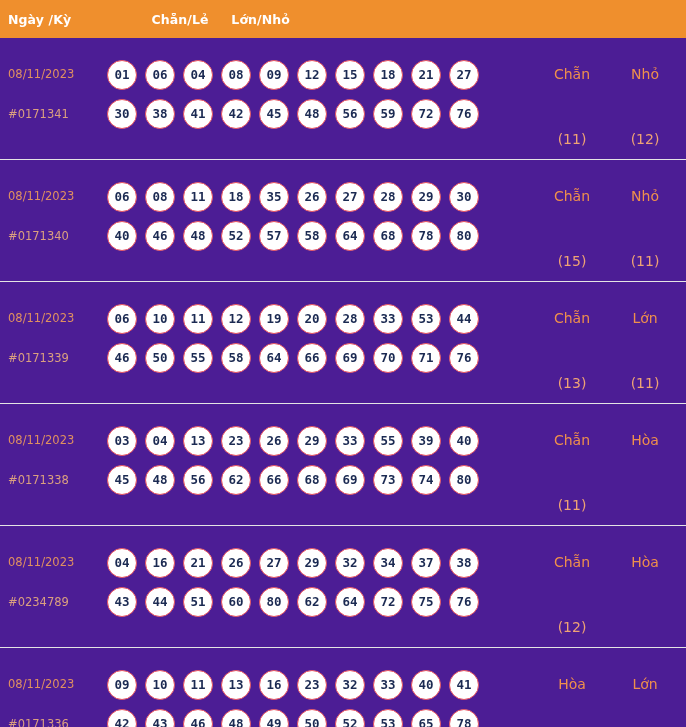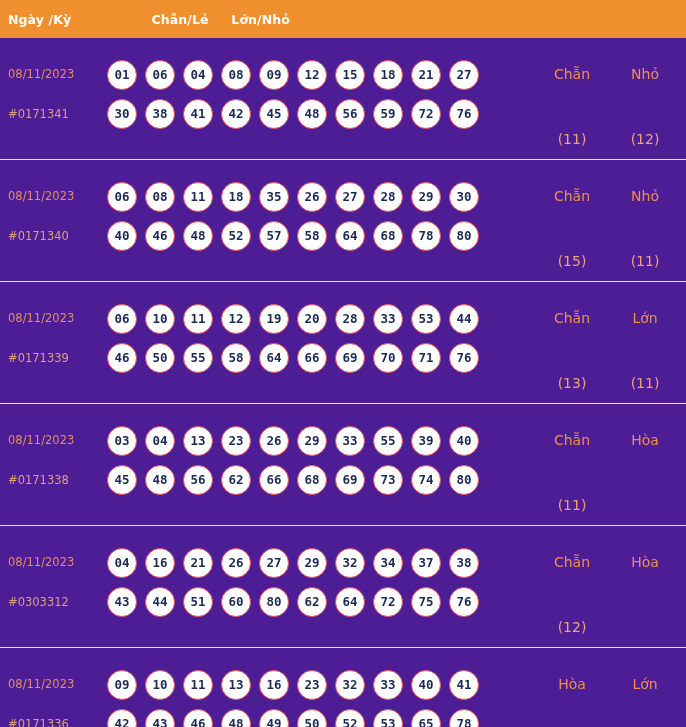--- a/index.html
+++ b/index.html
@@ -270,21 +270,21 @@
           <span class="v-label">Chẵn</span>
           <span class="v-count">(11)</span>
         </div>
         <div class="cell-bigsmall">
           <span class="v-label">Hòa</span>
         </div>
       </div>
       <div class="row">
         <div class="cell-date">
           <span class="draw-date">08/11/2023</span>
-          <span class="draw-id">#0303312</span>
+          <span class="draw-id">#0234789</span>
         </div>
         <div class="cell-result">
           <div class="ball-line">
             <div class="ball">04</div>
             <div class="ball">16</div>
             <div class="ball">21</div>
             <div class="ball">26</div>
             <div class="ball">27</div>
             <div class="ball">29</div>
             <div class="ball">32</div>

